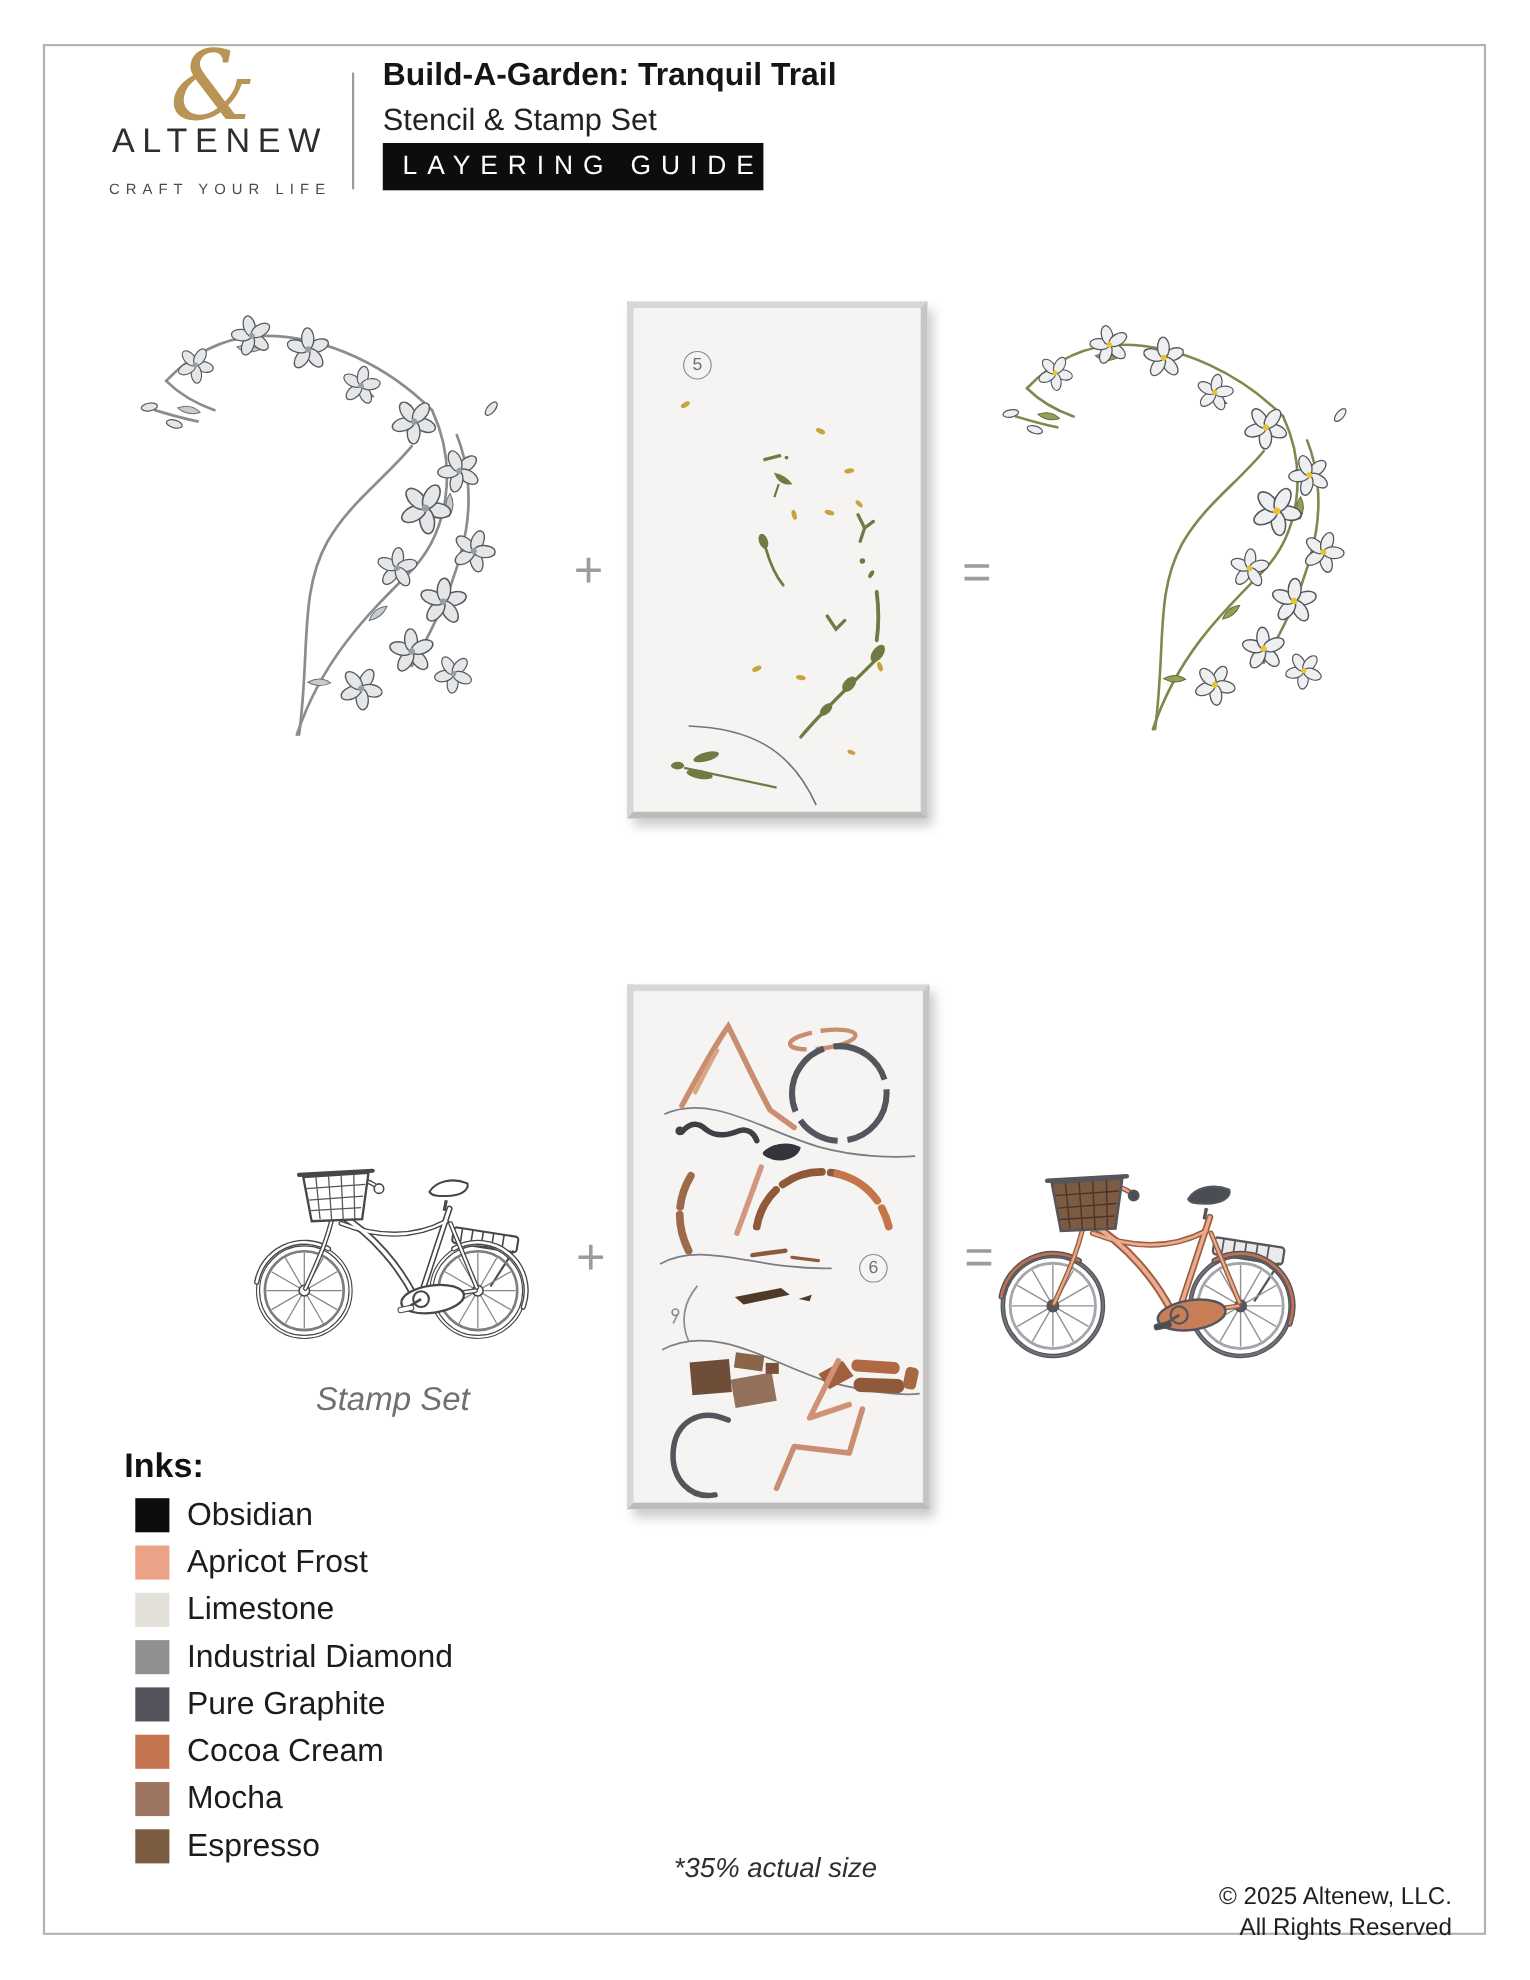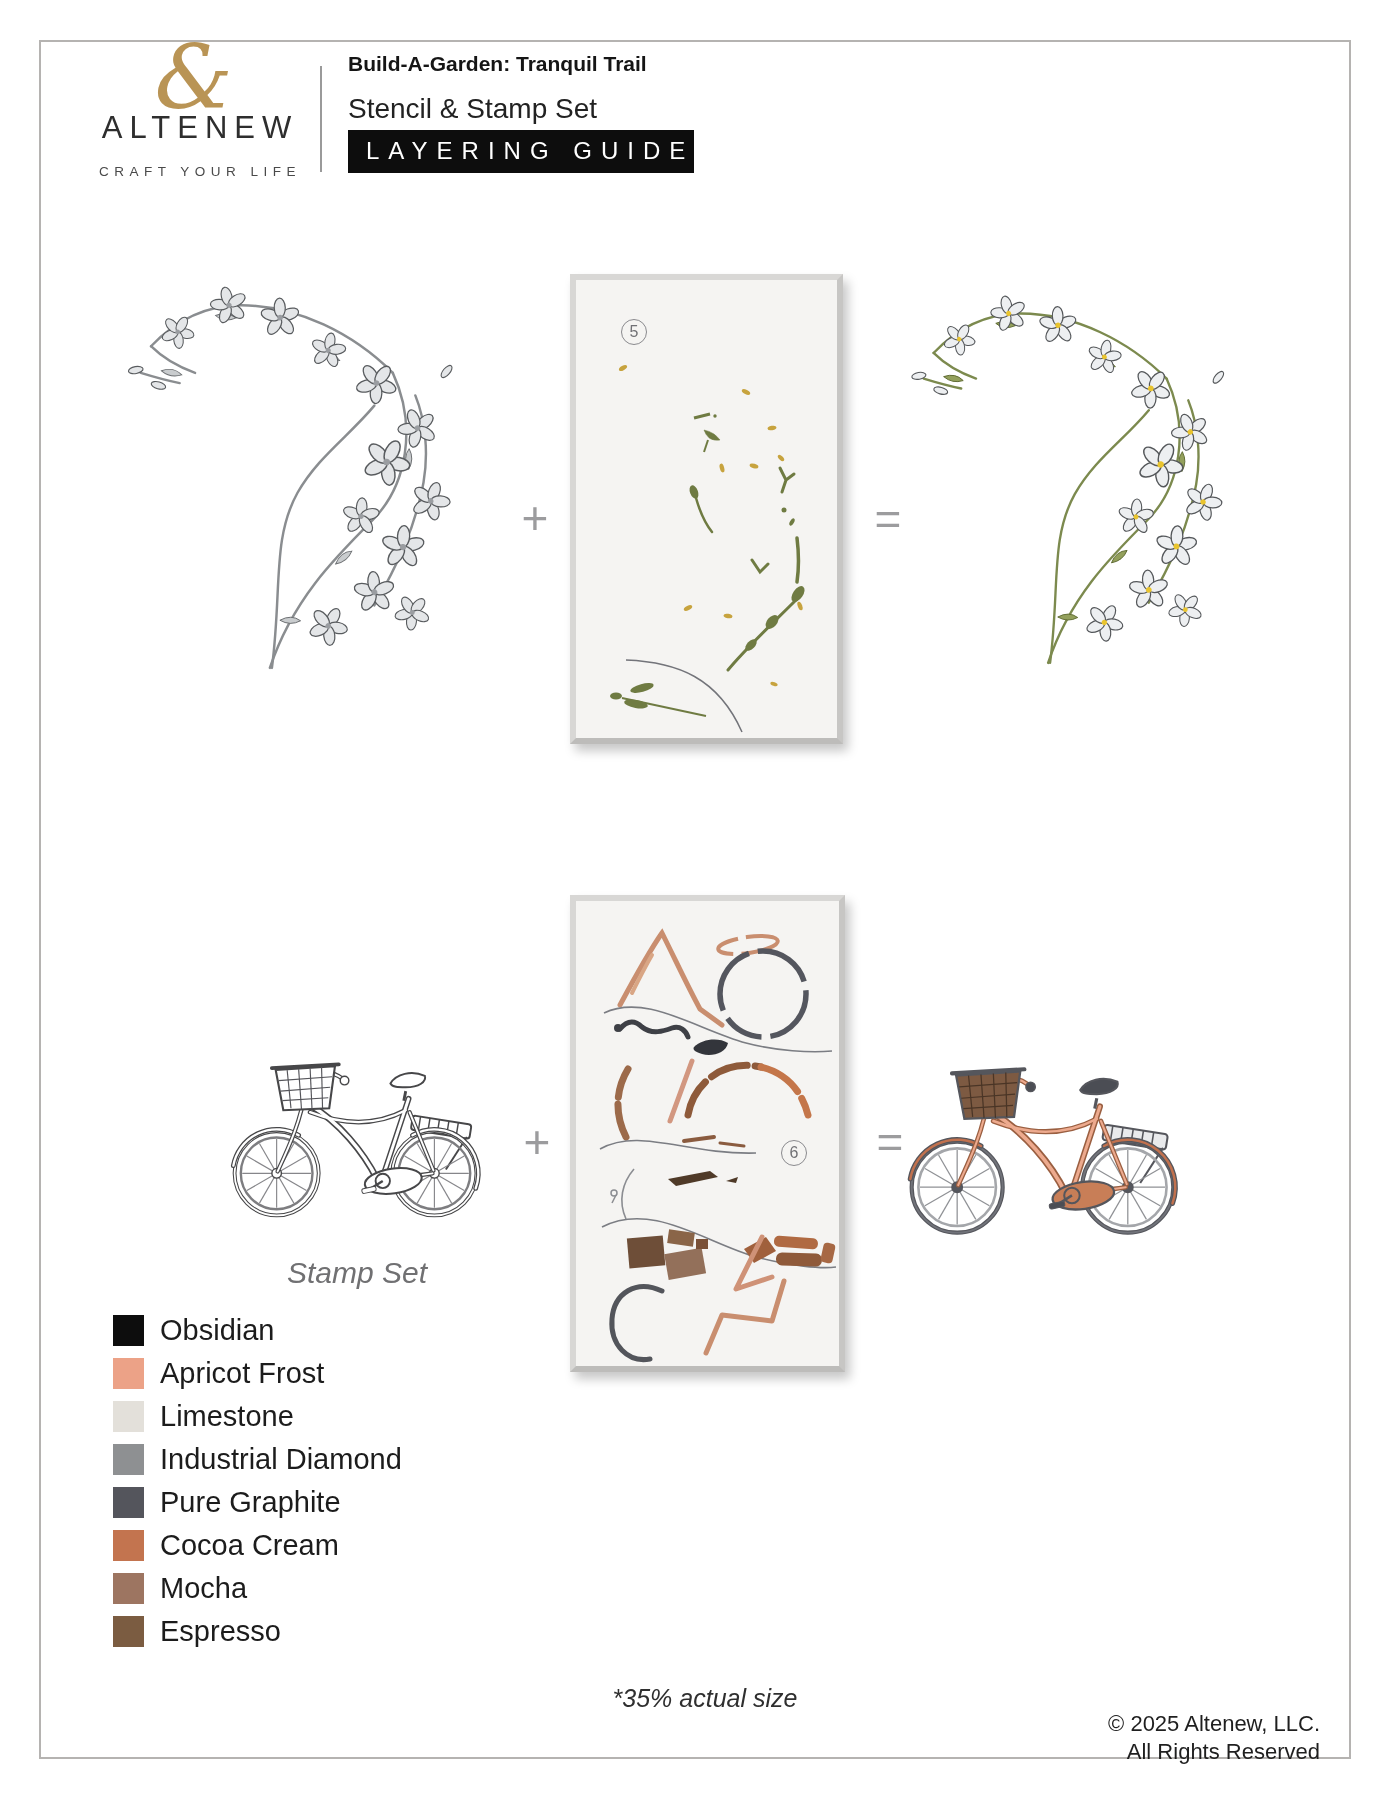--- a/index.html
+++ b/index.html
@@ -6,37 +6,37 @@
   body{font-family:"Liberation Sans", sans-serif; -webkit-font-smoothing:antialiased;}
   .sheet{position:relative;width:1391px;height:1800px;background:#fff;overflow:hidden;}
   .page-border{position:absolute;left:39px;top:40px;width:1312px;height:1719px;border:2px solid #b5b3b1;box-sizing:border-box;}
 
   
   .logo{position:absolute;left:75px;top:70px;width:250px;text-align:center;}
   .logo .amp{position:absolute;left:50%;top:-36px;transform:translateX(-58%);font-family:"DejaVu Serif",serif;font-style:italic;font-size:88px;color:#b99455;z-index:1;line-height:1;}
   .logo .word{position:relative;z-index:2;font-size:31px;letter-spacing:7px;color:#2e2e2e;margin-top:40px;font-weight:400;text-align:center;}
   .logo .tag{position:relative;z-index:2;margin-top:18px;font-size:13.5px;letter-spacing:5.5px;color:#4a4a4a;}
   .vdiv{position:absolute;left:320px;top:66px;width:2px;height:106px;background:#9a9a9a;}
-  .title{position:absolute;left:348px;top:52px;font-size:21px;font-weight:700;color:#151515;}
+  .title{position:absolute;left:348px;top:52px;font-size:29px;font-weight:700;color:#151515;}
   .subtitle{position:absolute;left:348px;top:93px;font-size:28px;font-weight:400;color:#222;}
   .badge{position:absolute;left:348px;top:130px;background:#0d0d0d;color:#fff;font-size:24px;font-weight:500;letter-spacing:9px;padding:7px 0 8px 18px;}
 
   
   .op{position:absolute;width:48px;height:48px;display:flex;align-items:center;justify-content:center;font-size:46px;color:#9c9c9e;font-weight:400;}
 
   
   .stencil{position:absolute;background:#f5f4f2;border:6px solid #d8d7d5;border-right-color:#c7c6c4;border-bottom-color:#bdbcba;box-sizing:border-box;box-shadow:5px 7px 10px rgba(0,0,0,.22);}
   .stencil svg{position:absolute;left:0;top:0;width:100%;height:100%;}
   .circnum{position:absolute;width:26px;height:26px;border:1.6px solid #8a8a8e;border-radius:50%;color:#717175;font-size:16px;display:flex;align-items:center;justify-content:center;background:transparent;box-sizing:border-box;}
 
   
   .caption{position:absolute;left:247px;top:1256px;width:220px;text-align:center;font-size:30px;font-style:italic;font-weight:300;color:#707072;}
   .inks{position:absolute;left:113px;top:1315px;}
   .inks .heading{font-size:31px;font-weight:700;color:#111;margin-bottom:11px;}
-  .ink-row{display:flex;align-items:center;margin-bottom:12px;height:31px;}
+  .ink-row{display:flex;align-items:center;margin-left:10px;margin-bottom:12px;height:31px;}
   .swatch{width:31px;height:31px;flex:0 0 31px;}
   .ink-name{margin-left:16px;font-size:29px;color:#1c1c1c;}
   .footnote{position:absolute;left:540px;top:1682px;width:330px;text-align:center;font-size:25px;font-style:italic;font-weight:300;color:#2f2f2f;line-height:1.3;}
   .copyright{position:absolute;right:71px;top:1694px;text-align:right;font-size:22px;color:#1f1f1f;line-height:1.25;margin-top:16px;}
 
   
   .branch-sketch{ --stem:#8a8d90; --leaf:#c9ccce; --leaf-stroke:#6a6d70; --petal:#e4e6e8; --petal-stroke:#585b5e; --fcenter:#9a9da1; }
   .branch-colored{ --stem:#7c8a4e; --leaf:#93a05c; --leaf-stroke:#5f6b33; --petal:#edeff1; --petal-stroke:#54575a; --fcenter:#e9c42e; }
   .bike-sketch{ --line:#474749; --frame-line:#474749; --tire-inner:#ffffff; --rim:#7d7d80; --spoke:#86868a;
     --hub:#ffffff; --fender-inner:#ffffff; --frame-inner:#ffffff; --seat:#ffffff; --guard:#ffffff;
@@ -295,20 +295,21 @@
     <span class="circnum" style="left:205px;top:239px">6</span>
   </div>
 
   <div class="op" style="left:866px;top:1118px">=</div>
 
   <svg class="art bike-colored" style="left:898px;top:1030px" width="290" height="212" viewBox="0 0 280 205">
       <use href="#bikeart"></use>
     </svg>
 
   <div class="inks">
+    <div class="heading">Inks:</div>
     <div class="ink-row">
         <span class="swatch" style="background: rgb(13, 13, 13);"></span>
         <span class="ink-name">Obsidian</span>
       </div>
     <div class="ink-row">
         <span class="swatch" style="background: rgb(236, 162, 135);"></span>
         <span class="ink-name">Apricot Frost</span>
       </div>
     <div class="ink-row">
         <span class="swatch" style="background: rgb(227, 224, 218);"></span>

